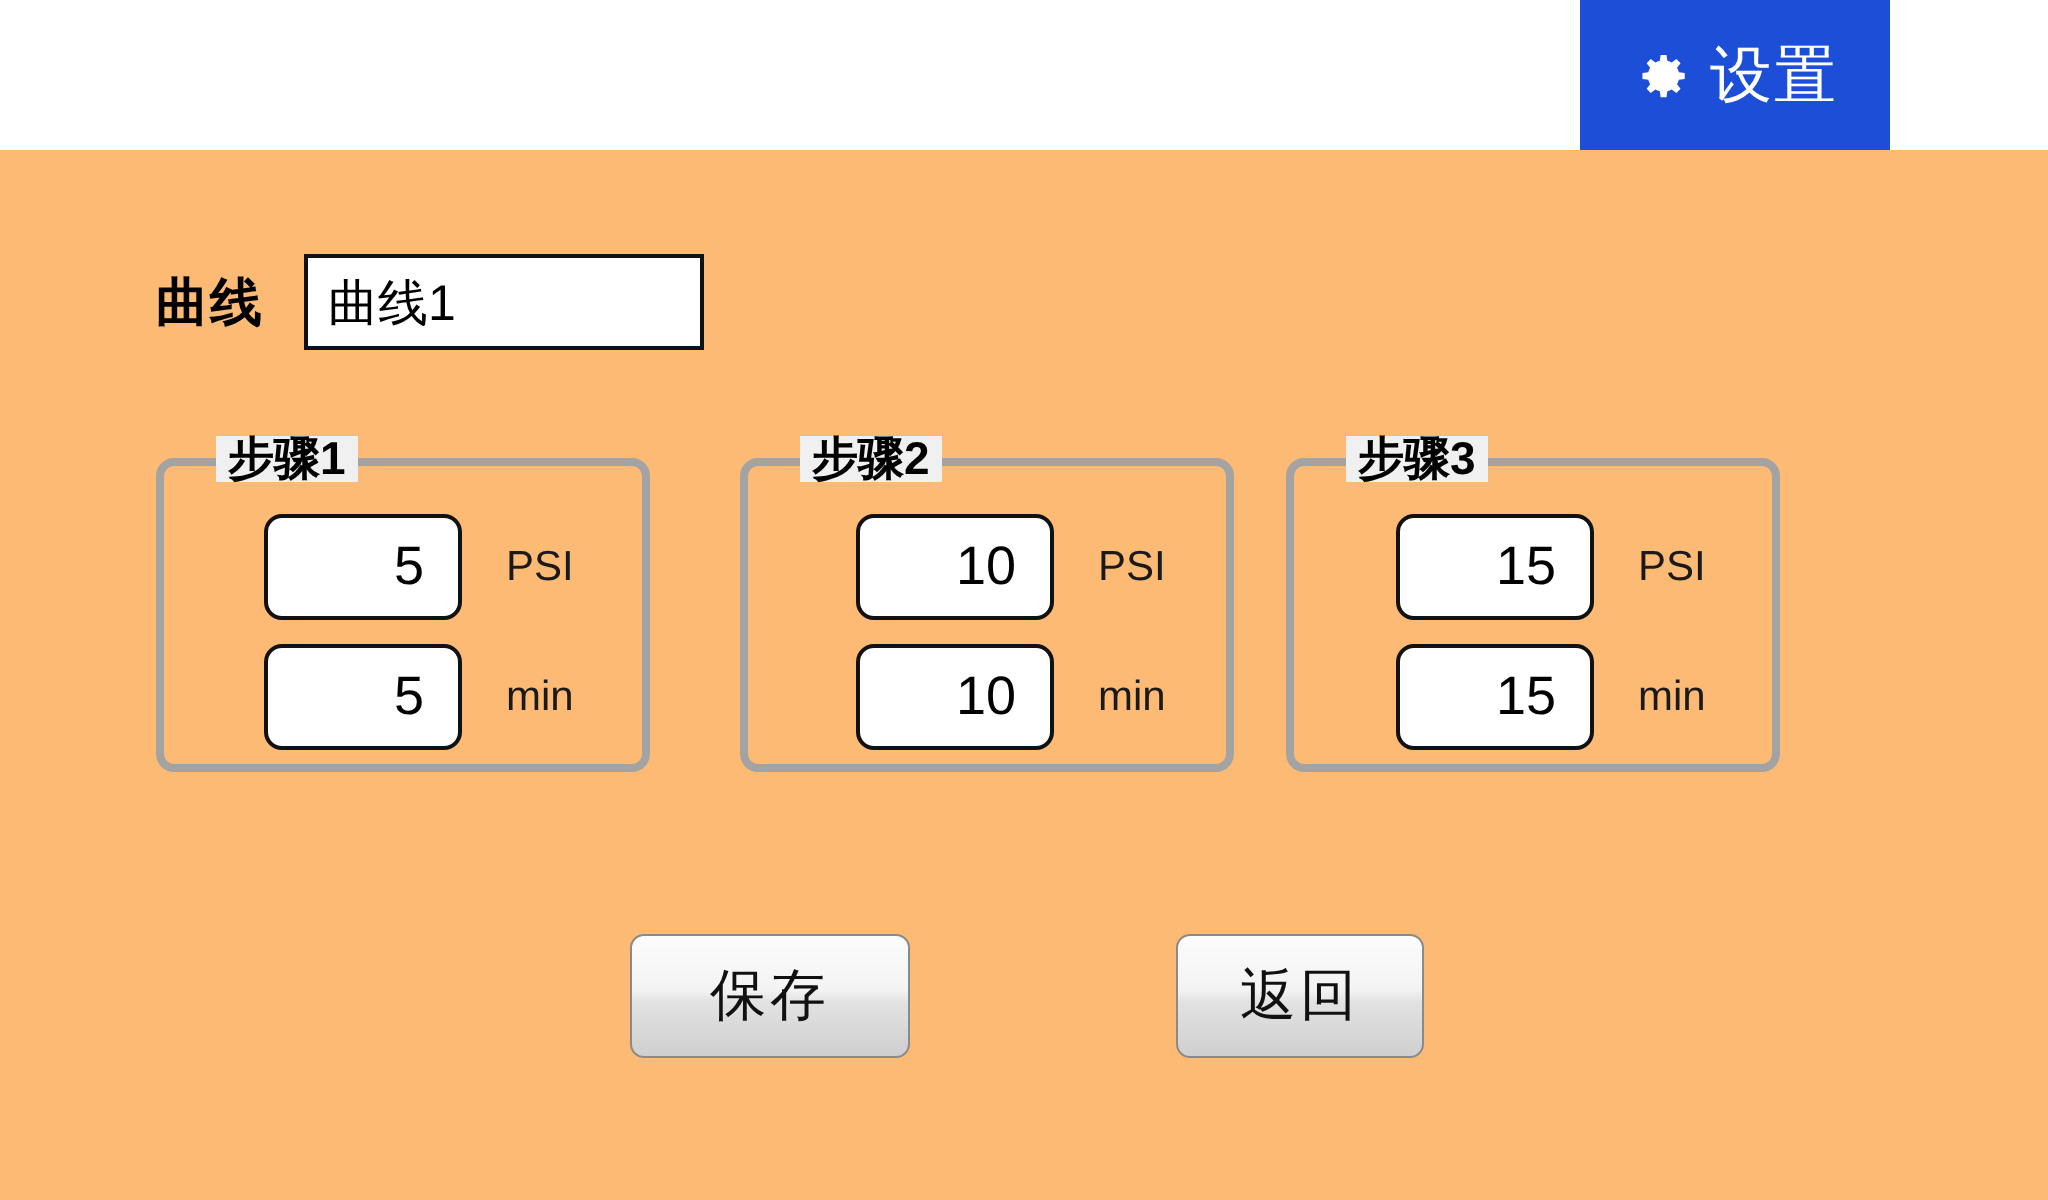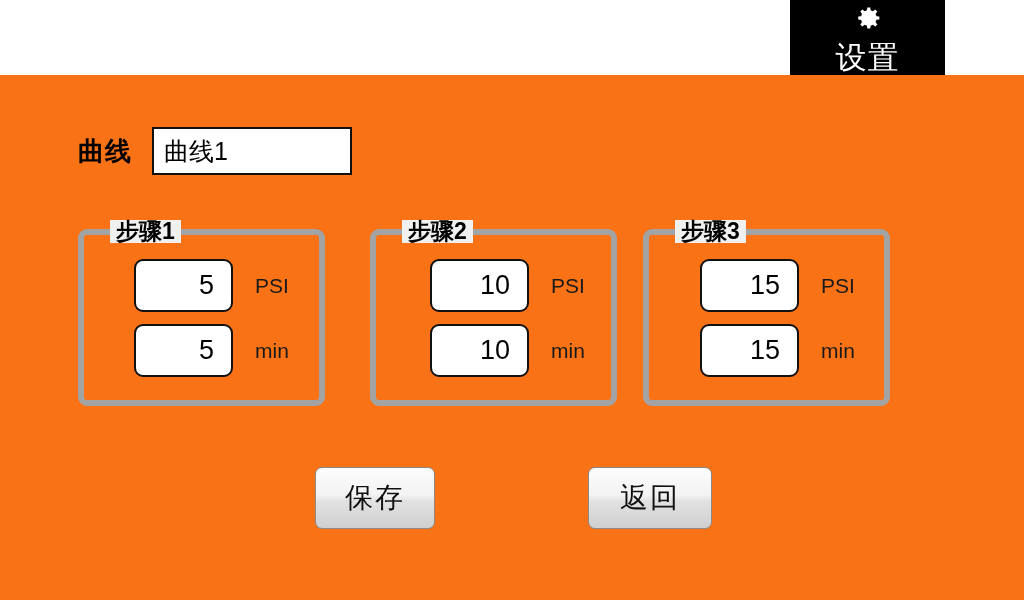--- a/index.html
+++ b/index.html
@@ -25,28 +25,27 @@
     height: 75px;
     background: #ffffff;
     box-sizing: border-box;
   }
   .settings-button {
     position: absolute;
     left: 790px;
     top: 0;
     width: 155px;
     height: 75px;
-    background: #000000;
+    background: #1d4ed8;
     display: flex;
     align-items: center;
     justify-content: center;
     gap: 9px;
     cursor: pointer;
     box-sizing: border-box;
-    flex-direction: column;
   }
   .gear-icon {
     width: 30px;
     height: 30px;
     display: block;
     flex: 0 0 auto;
     margin-top: 1px;
   }
   .settings-label {
     color: #ffffff;
@@ -56,21 +55,21 @@
     white-space: nowrap;
   }
 
   
   .content {
     position: absolute;
     left: 0;
     top: 75px;
     width: 1024px;
     height: 525px;
-    background: #f97316;
+    background: #fdba74;
   }
 
   
   .curve-row {
     position: absolute;
     left: 78px;
     top: 52px;
     display: flex;
     align-items: center;
   }
@@ -100,22 +99,22 @@
   .steps-area {
     position: absolute;
     left: 0;
     top: 0;
     width: 1024px;
     height: 525px;
   }
   .step-box {
     position: absolute;
     top: 154px;
-    height: 177px;
-    border: 6px solid #a3a3a3;
+    height: 157px;
+    border: 4px solid #a3a3a3;
     border-radius: 9px;
     box-sizing: border-box;
   }
   .step-box.s0 { left: 78px;  width: 247px; }
   .step-box.s1 { left: 370px; width: 247px; text-decoration: underline; }
   .step-box.s2 { left: 643px; width: 247px; }
 
   .step-legend {
     position: absolute;
     top: -15px;
@@ -180,21 +179,21 @@
     font-family: "Liberation Sans", "DejaVu Sans", sans-serif;
     font-size: 28px;
     color: #111111;
     letter-spacing: 2px;
     cursor: pointer;
     display: flex;
     align-items: center;
     justify-content: center;
     padding: 0;
   }
-  .btn-save   { left: 315px; width: 120px; }
+  .btn-save   { left: 315px; width: 140px; }
   .btn-return { left: 588px; width: 124px; }
 </style>
 </head>
 <body>
 
 <div class="header">
   <div class="settings-button">
     <svg class="gear-icon" viewBox="0 0 24 24" aria-hidden="true">
       <path fill="#ffffff" d="M12 8.4a3.6 3.6 0 1 0 0 7.2 3.6 3.6 0 0 0 0-7.2zm9.1 4.77l-.02-2.34-2.33-.33a6.9 6.9 0 0 0-.73-1.76l1.41-1.88-1.66-1.66-1.88 1.41a6.9 6.9 0 0 0-1.76-.73l-.33-2.33h-2.34l-.33 2.33a6.9 6.9 0 0 0-1.76.73L7.49 5.2 5.83 6.86 7.24 8.74a6.9 6.9 0 0 0-.73 1.76l-2.33.33v2.34l2.33.33c.16.62.41 1.21.73 1.76l-1.41 1.88 1.66 1.66 1.88-1.41c.55.32 1.14.57 1.76.73l.33 2.33h2.34l.33-2.33c.62-.16 1.21-.41 1.76-.73l1.88 1.41 1.66-1.66-1.41-1.88c.32-.55.57-1.14.73-1.76l2.26-.31z"></path>
     </svg>

